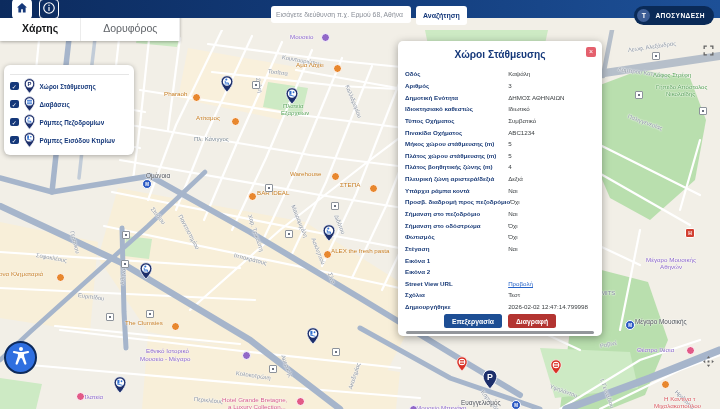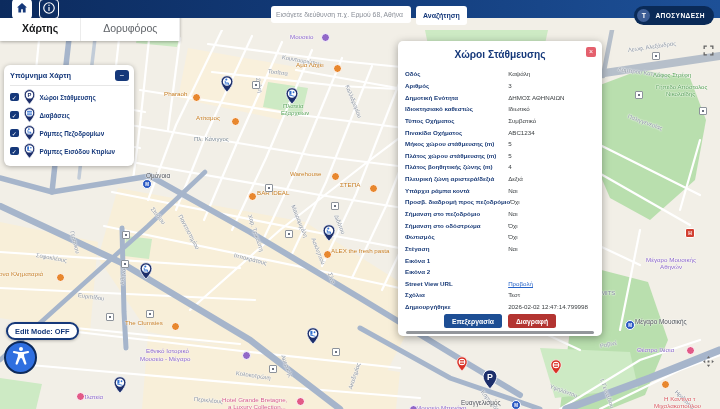--- a/index.html
+++ b/index.html
@@ -406,24 +406,20 @@
           </svg></span>
     </button>
   </div>
 
   <div class="maptabs" id="maptabs">
       <div class="maptab active">Χάρτης</div>
       <div class="maptab">Δορυφόρος</div>
     </div>
 
   <div class="legend">
-    <div class="legend-head">
-      <span class="legend-title">Υπόμνημα Χάρτη</span>
-      <button class="legend-min">−</button>
-    </div>
     <div class="legend-div"></div>
     <div id="legend-items">
         <div class="legend-row">
           <div class="legend-check">✓</div>
           <span class="legend-pin">
             <svg viewBox="0 0 20 26">
               <path d="M10 1 C4.8 1 1.4 4.8 1.4 9.6 c0 6.2 8.6 15 8.6 15 s8.6-8.8 8.6-15 C18.6 4.8 15.2 1 10 1 Z" fill="#1d2f6b" stroke="#fff" stroke-width="1.2"></path>
               <circle cx="10" cy="9.6" r="6" fill="#fff"></circle>
               <text x="10" y="13" font-size="9.5" font-weight="bold" fill="#1d2f6b" text-anchor="middle" font-family="Liberation Sans,sans-serif">P</text>
             </svg>
@@ -471,21 +467,20 @@
                 <path d="M6 11 L14 13 L14 14.2 L6 12.2 Z"></path>
                 <circle cx="12.2" cy="7.6" r="1.3"></circle>
               </g>
             </svg>
           </span>
           <span class="legend-label">Ράμπες Εισόδου Κτιρίων</span>
         </div>
       </div>
   </div>
 
-  <div class="edit-pill">Edit Mode: OFF</div>
   <button class="a11y-btn">
     <span><svg viewBox="0 0 24 24">
           <path fill="#fff" d="M12 2.2a2.2 2.2 0 1 1 0 4.4 2.2 2.2 0 0 1 0-4.4zM20.8 7.3c.2.6-.2 1.2-.8 1.4l-4.6 1v2.6l2.5 7.6c.2.6-.1 1.3-.8 1.5-.6.2-1.3-.1-1.5-.8L13 14.4h-2l-2.6 6.2c-.2.7-.9 1-1.5.8-.7-.2-1-.9-.8-1.5l2.5-7.6V9.7l-4.6-1c-.6-.2-1-.8-.8-1.4.1-.6.8-1 1.4-.8l5.3 1h4.2l5.3-1c.6-.2 1.3.2 1.4.8z"></path>
         </svg></span>
   </button>
 
   <div class="popup">
     <button class="popup-close">×</button>
     <div class="popup-title">Χώροι Στάθμευσης</div>
     <div class="popup-rows" id="popup-rows">

